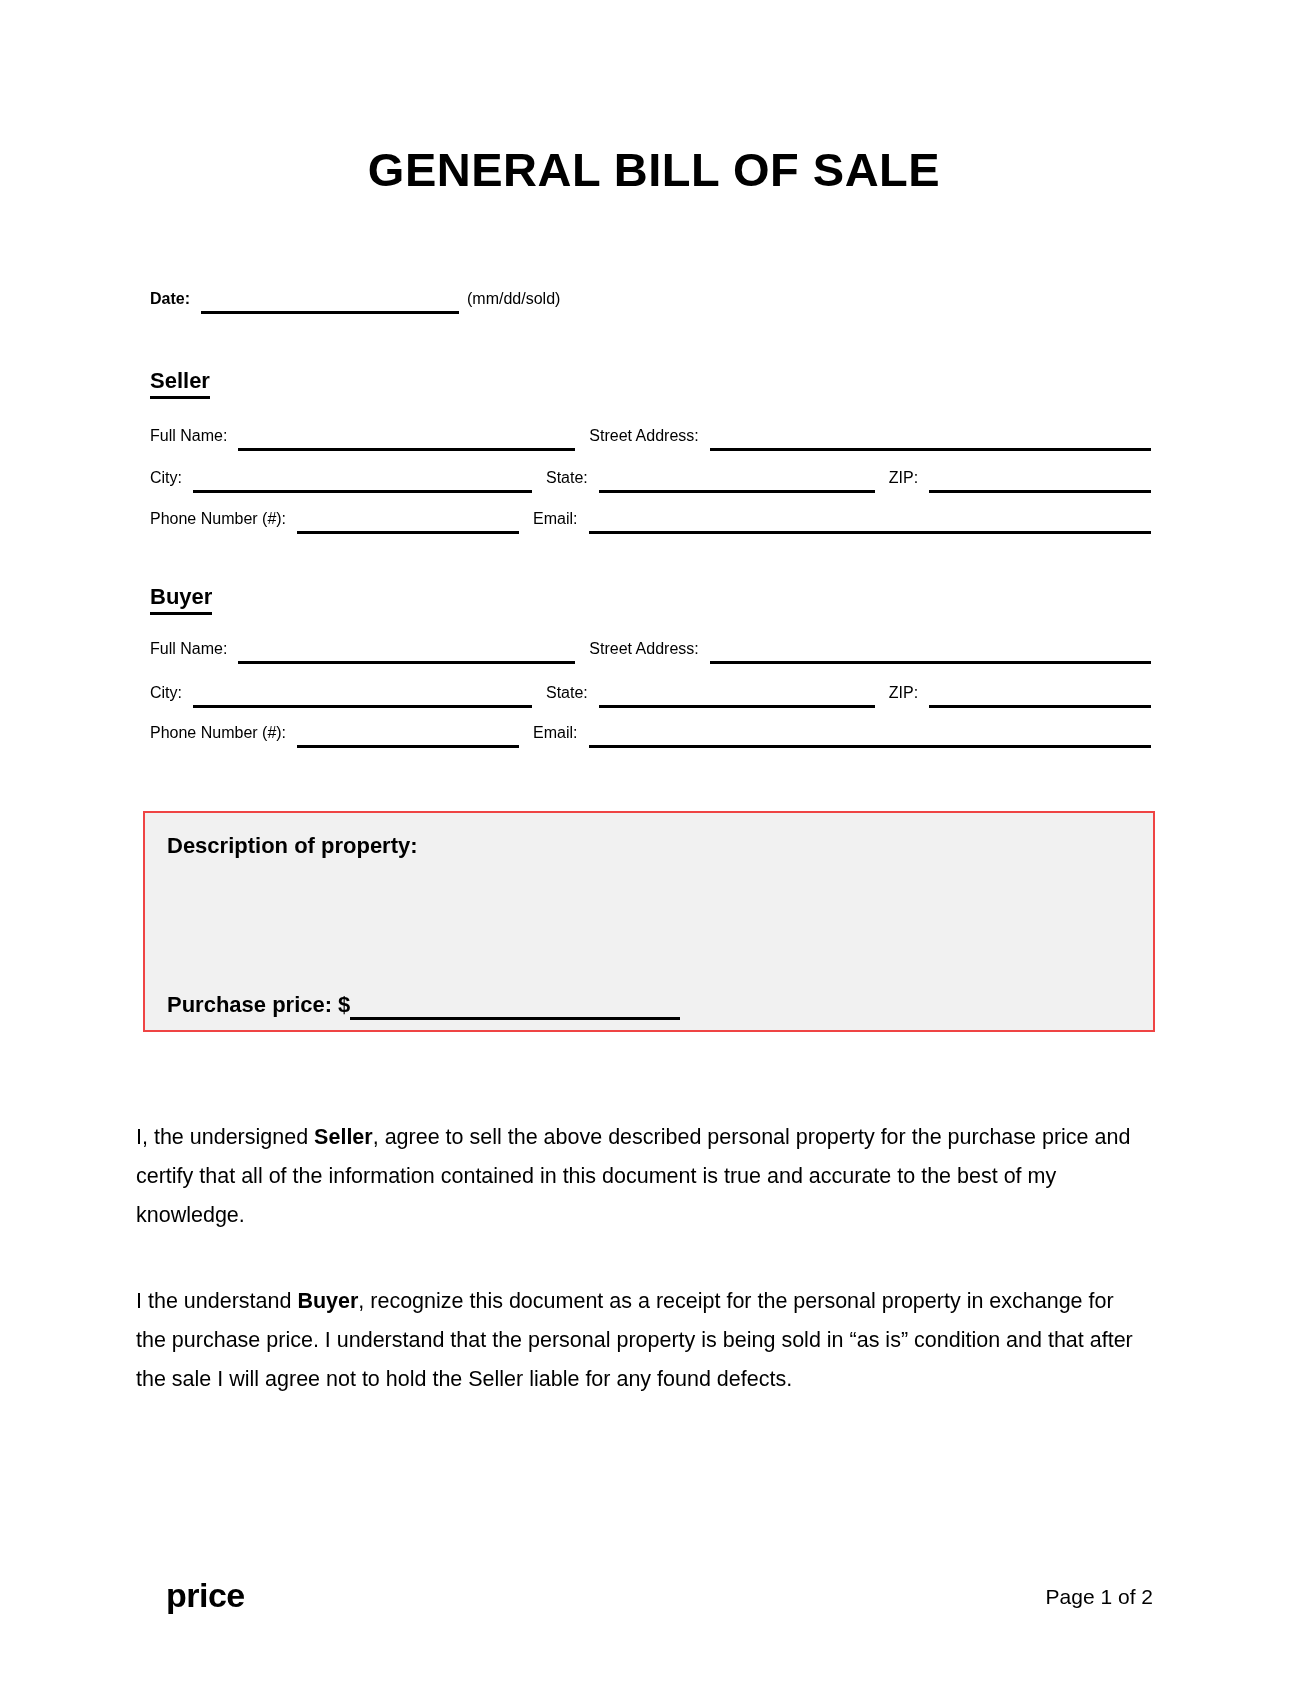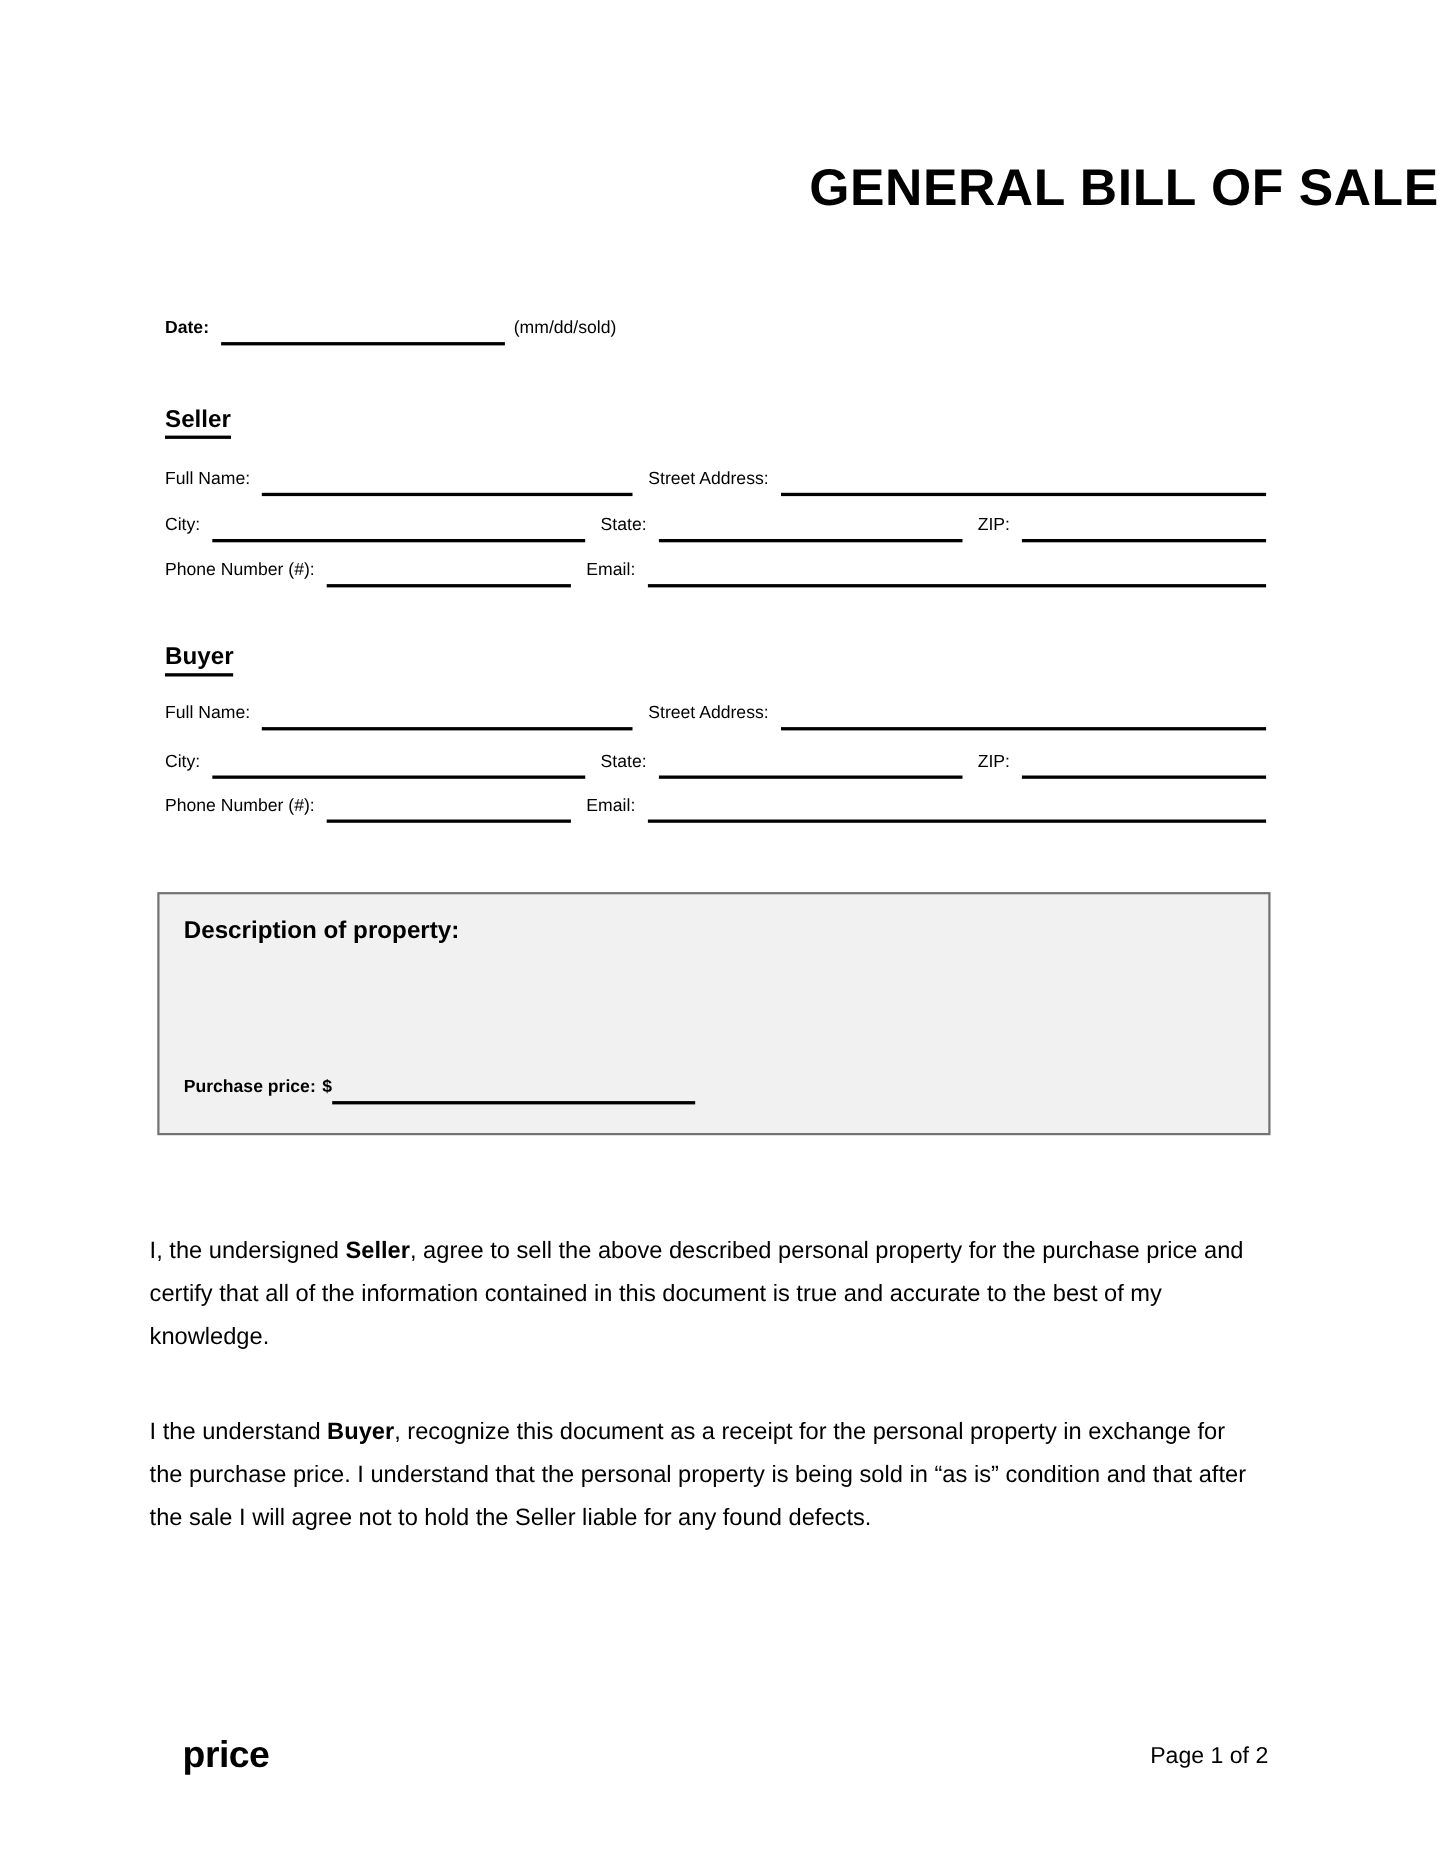--- a/index.html
+++ b/index.html
@@ -14,21 +14,21 @@
     width: 1308px;
     height: 1694px;
     background: #ffffff;
     overflow: hidden;
   }
   .doc-title {
     position: absolute;
     top: 142px;
     left: 0;
     right: 0;
-    text-align: right;
+    text-align: center;
     font-size: 47px;
     font-weight: bold;
     letter-spacing: 0.5px;
     white-space: nowrap;
   }
   .form-row {
     position: absolute;
     left: 150px;
     width: 1001px;
     height: 30px;
@@ -59,37 +59,37 @@
     padding-bottom: 2px;
   }
   .suffix { line-height: 30px; margin-left: 8px; }
   .prop-box {
     position: absolute;
     left: 143px;
     top: 811px;
     width: 1008px;
     height: 217px;
     background: #f1f1f1;
-    border: 2px solid #737373;
+    border: 2px solid #ef4444;
   }
   .prop-box .desc-label {
     position: absolute;
     left: 22px;
     top: 20px;
     font-size: 22px;
     font-weight: bold;
   }
   .prop-box .price-row {
     position: absolute;
     left: 22px;
-    bottom: 26px;
+    bottom: 10px;
     display: flex;
     align-items: flex-end;
     height: 30px;
-    font-size: 16px;
+    font-size: 22px;
     font-weight: bold;
     white-space: nowrap;
   }
   .prop-box .price-row .lbl { line-height: 30px; }
   .prop-box .price-line {
     display: inline-block;
     width: 330px;
     height: 26px;
     border-bottom: 3px solid #000000;
     margin-left: 0;

